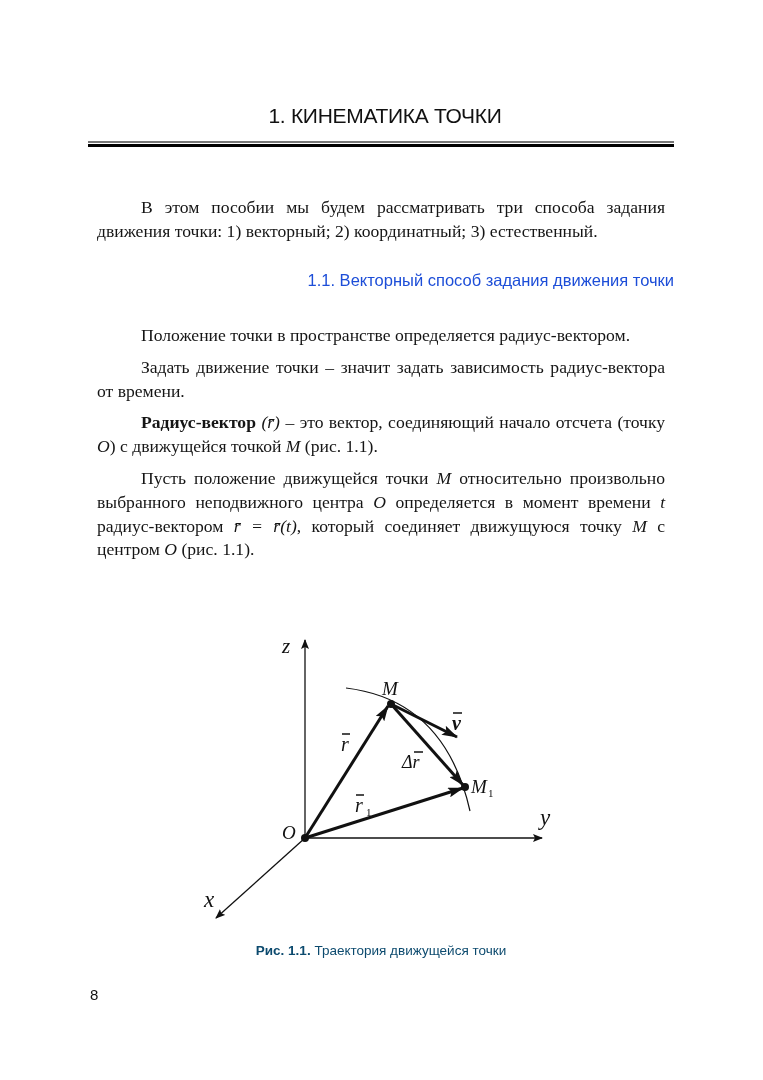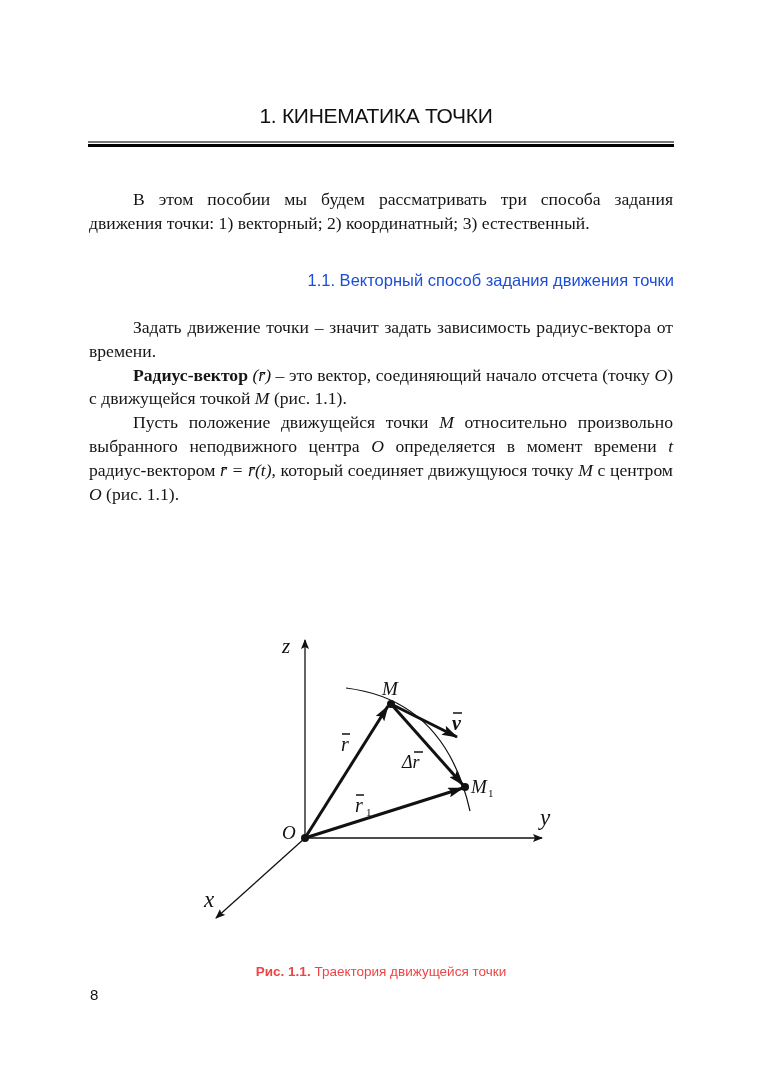--- a/index.html
+++ b/index.html
@@ -1,38 +1,38 @@
 <!DOCTYPE html>
 <html><head>
 <meta charset="utf-8">
 <style>
   html, body { margin:0; padding:0; background:#ffffff; }
   body { width:763px; height:1080px; position:relative; overflow:hidden; color:#111; }
   .chapter-title {
-    position:absolute; left:83px; top:104px; width:586px; text-align:center;
+    position:absolute; left:92px; top:104px; width:586px; text-align:center;
     font-family:"Liberation Sans", sans-serif; font-size:21px; letter-spacing:-0.3px; color:#111;
   }
   .rule-thin { position:absolute; left:88px; top:141px; width:586px; height:2px; background:#777; }
   .rule-thick { position:absolute; left:88px; top:144px; width:586px; height:3px; background:#000; }
   .body-text {
     position:absolute; left:89px; width:584px;
     font-family:"Liberation Serif", serif; font-size:17.6px; line-height:23.8px;
     text-align:justify; color:#151515;
   }
-  .para { margin:0; text-indent:44px; text-align:justify; }
+  .para { margin:8px; text-indent:44px; text-align:justify; }
   .section-title {
     position:absolute; left:88px; top:271px; width:586px; text-align:right;
     font-family:"Liberation Sans", sans-serif; font-size:16.5px; color:#1d4ed8;
   }
   b.term { font-weight:bold; }
   i { font-style:italic; }
   .figure { position:absolute; left:190px; top:620px; width:380px; height:320px; }
   .caption {
-    position:absolute; left:88px; top:964px; width:586px; text-align:center;
-    font-family:"Liberation Sans", sans-serif; font-size:13.5px; color:#ef4444;
+    position:absolute; left:88px; top:943px; width:586px; text-align:center;
+    font-family:"Liberation Sans", sans-serif; font-size:13.5px; color:#0c4a6e;
   }
   .caption b { font-weight:bold; }
   .page-num {
     position:absolute; left:90px; top:986px;
     font-family:"Liberation Sans", sans-serif; font-size:15px; color:#111;
   }
   .svglabel { font-family:"Liberation Serif", serif; font-style:italic; fill:#111; }
 </style>
 </head>
 <body>
@@ -41,20 +41,21 @@
 <div class="rule-thin"></div>
 <div class="rule-thick"></div>
 
 <div class="body-text" style="top:188px;">
   <p class="para">В этом пособии мы будем рассматривать три способа задания движения точки: 1) векторный; 2) координатный; 3) естественный.</p>
 </div>
 
 <div class="section-title">1.1. Векторный способ задания движения точки</div>
 
 <div class="body-text" style="top:316px;">
+  <p class="para">Положение точки в пространстве определяется радиус-вектором.</p>
   <p class="para">Задать движение точки – значит задать зависимость радиус-вектора от времени.</p>
   <p class="para"><b class="term">Радиус-вектор</b> <span style="font-style:italic;">(r̄)</span><span> – это вектор, соединяющий начало отсчета (точку </span><i>O</i><span>) с движущейся точкой </span><i>M</i><span> (рис. 1.1).</span></p>
   <p class="para"><span>Пусть положение движущейся точки </span><i>M</i><span> относительно произвольно выбранного неподвижного центра </span><i>O</i><span> определяется в момент времени </span><i>t</i><span> радиус-вектором </span><i>r̄ = r̄(t)</i><span>, который соединяет движущуюся точку </span><i>M</i><span> с центром </span><i>O</i><span> (рис. 1.1).</span></p>
 </div>
 
 <div class="figure">
   <svg width="380" height="320" viewBox="0 0 380 320">
     <defs>
       <marker id="ah" markerWidth="10" markerHeight="8" refX="9" refY="4" orient="auto" markerUnits="userSpaceOnUse">
         <path d="M0,0 L10,4 L0,8 L2,4 Z" fill="#111"></path>

